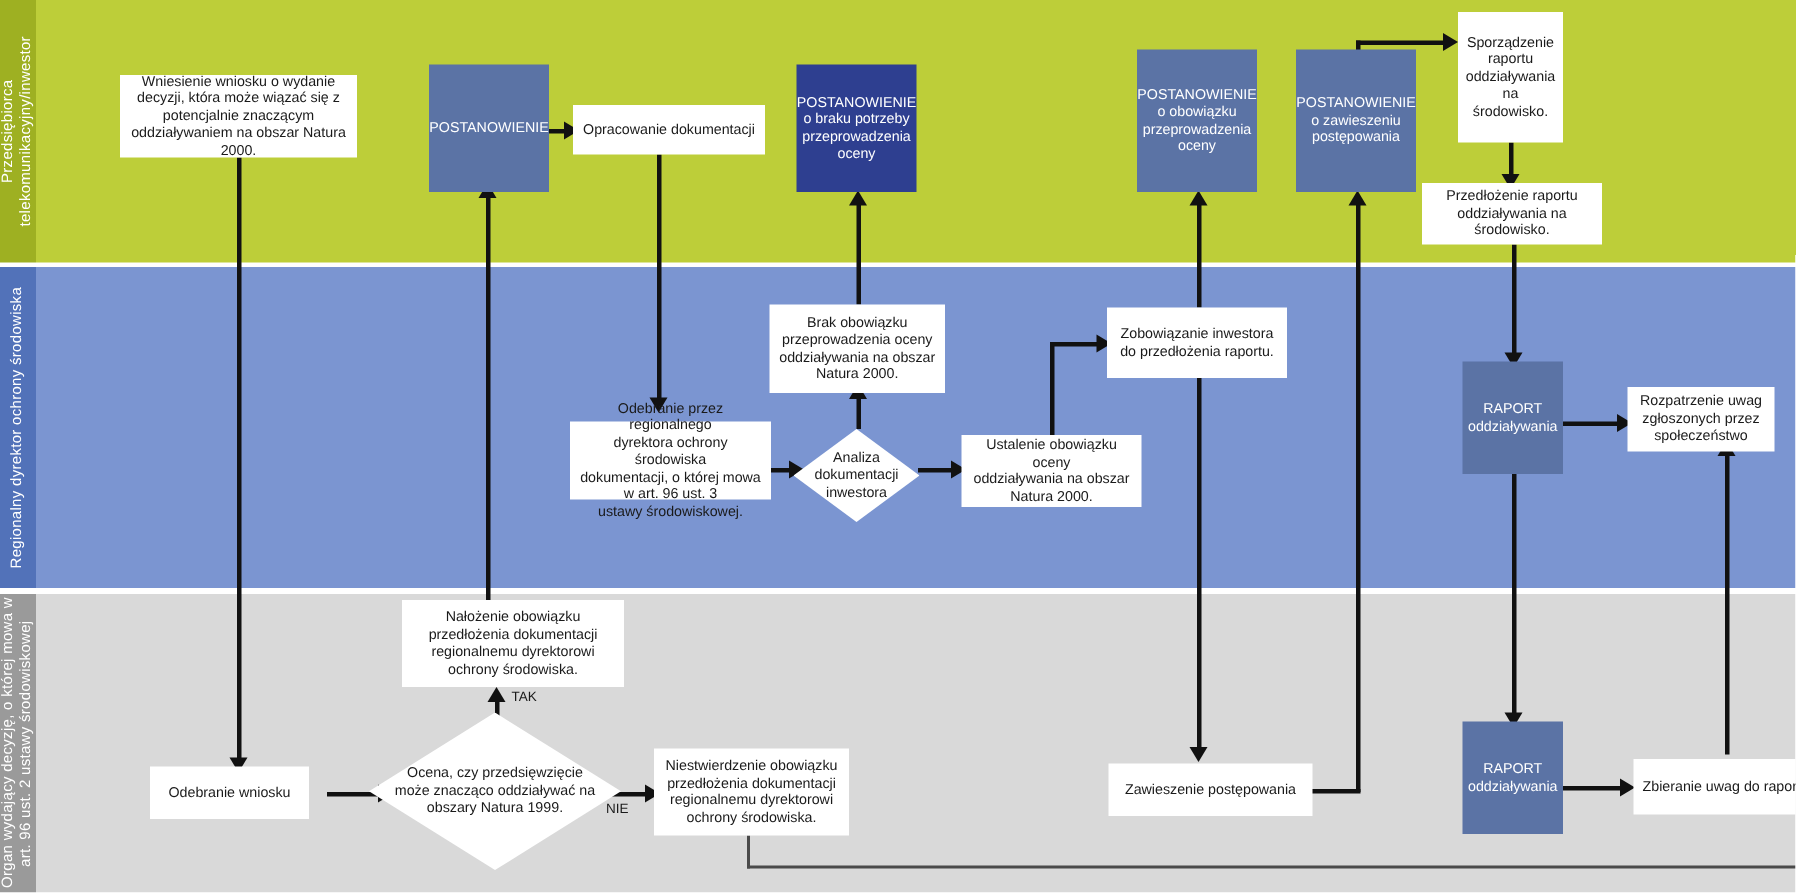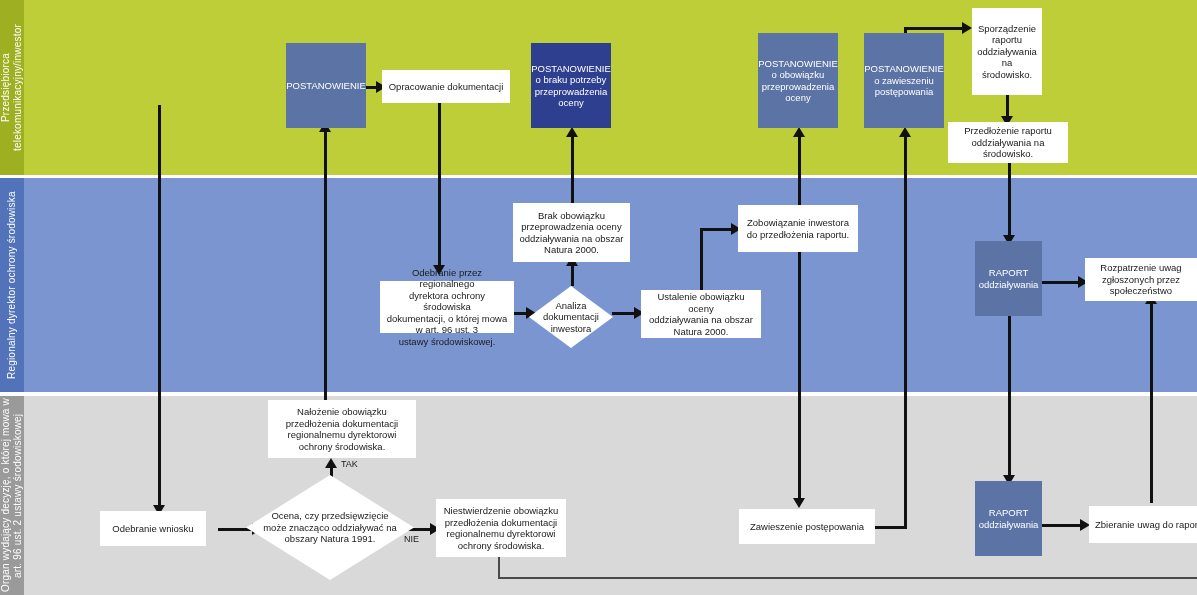--- a/index.html
+++ b/index.html
@@ -170,20 +170,21 @@
 
   <div class="edge v" style="left:1008px;top:316px;height:165px;"></div>
   <div class="arrow down" style="left:1003px;top:475px;"></div>
 
   <div class="edge h" style="left:1042px;top:524px;width:44px;"></div>
   <div class="arrow right" style="left:1080px;top:519px;"></div>
 
   <div class="edge v" style="left:1150px;top:300px;height:203px;"></div>
   <div class="arrow up" style="left:1145px;top:294px;"></div>
 
+  <div class="node white" style="left:80px;top:50px;width:158px;height:55px;">Wniesienie wniosku o wydanie decyzji, która może wiązać się z potencjalnie znaczącym oddziaływaniem na obszar Natura 2000.</div>
 
   <div class="node blue" style="left:286px;top:43px;width:80px;height:85px;">POSTANOWIENIE</div>
 
   <div class="node white" style="left:382px;top:70px;width:128px;height:33px;">Opracowanie dokumentacji</div>
 
   <div class="node darkblue" style="left:531px;top:43px;width:80px;height:85px;">POSTANOWIENIE
 o braku potrzeby
 przeprowadzenia
 oceny</div>
 
@@ -226,36 +227,36 @@
 inwestora</div>
   </div>
 
   <div class="node white" style="left:641px;top:290px;width:120px;height:48px;">Ustalenie obowiązku oceny
 oddziaływania na obszar
 Natura 2000.</div>
 
   <div class="node blue" style="left:975px;top:241px;width:67px;height:75px;">RAPORT
 oddziaływania</div>
 
-  <div class="node white" style="left:1085px;top:258px;width:112px;height:43px;">Rozpatrzenie uwag
+  <div class="node white" style="left:1085px;top:258px;width:98px;height:43px;">Rozpatrzenie uwag
 zgłoszonych przez
 społeczeństwo</div>
 
   <div class="node white" style="left:268px;top:400px;width:148px;height:58px;">Nałożenie obowiązku
 przedłożenia dokumentacji
 regionalnemu dyrektorowi
 ochrony środowiska.</div>
 
   <div class="node white" style="left:100px;top:511px;width:106px;height:35px;">Odebranie wniosku</div>
 
   <div class="diamond" style="left:246px;top:475px;width:168px;height:105px;">
     <div class="dshape"></div>
     <div class="dtext">Ocena, czy przedsięwzięcie
 może znacząco oddziaływać na
-obszary Natura 1991.</div>
+obszary Natura 1999.</div>
   </div>
 
   <div class="node white" style="left:436px;top:499px;width:130px;height:58px;">Niestwierdzenie obowiązku
 przedłożenia dokumentacji
 regionalnemu dyrektorowi
 ochrony środowiska.</div>
 
   <div class="node white" style="left:739px;top:509px;width:136px;height:35px;">Zawieszenie postępowania</div>
 
   <div class="node blue" style="left:975px;top:481px;width:67px;height:75px;">RAPORT

